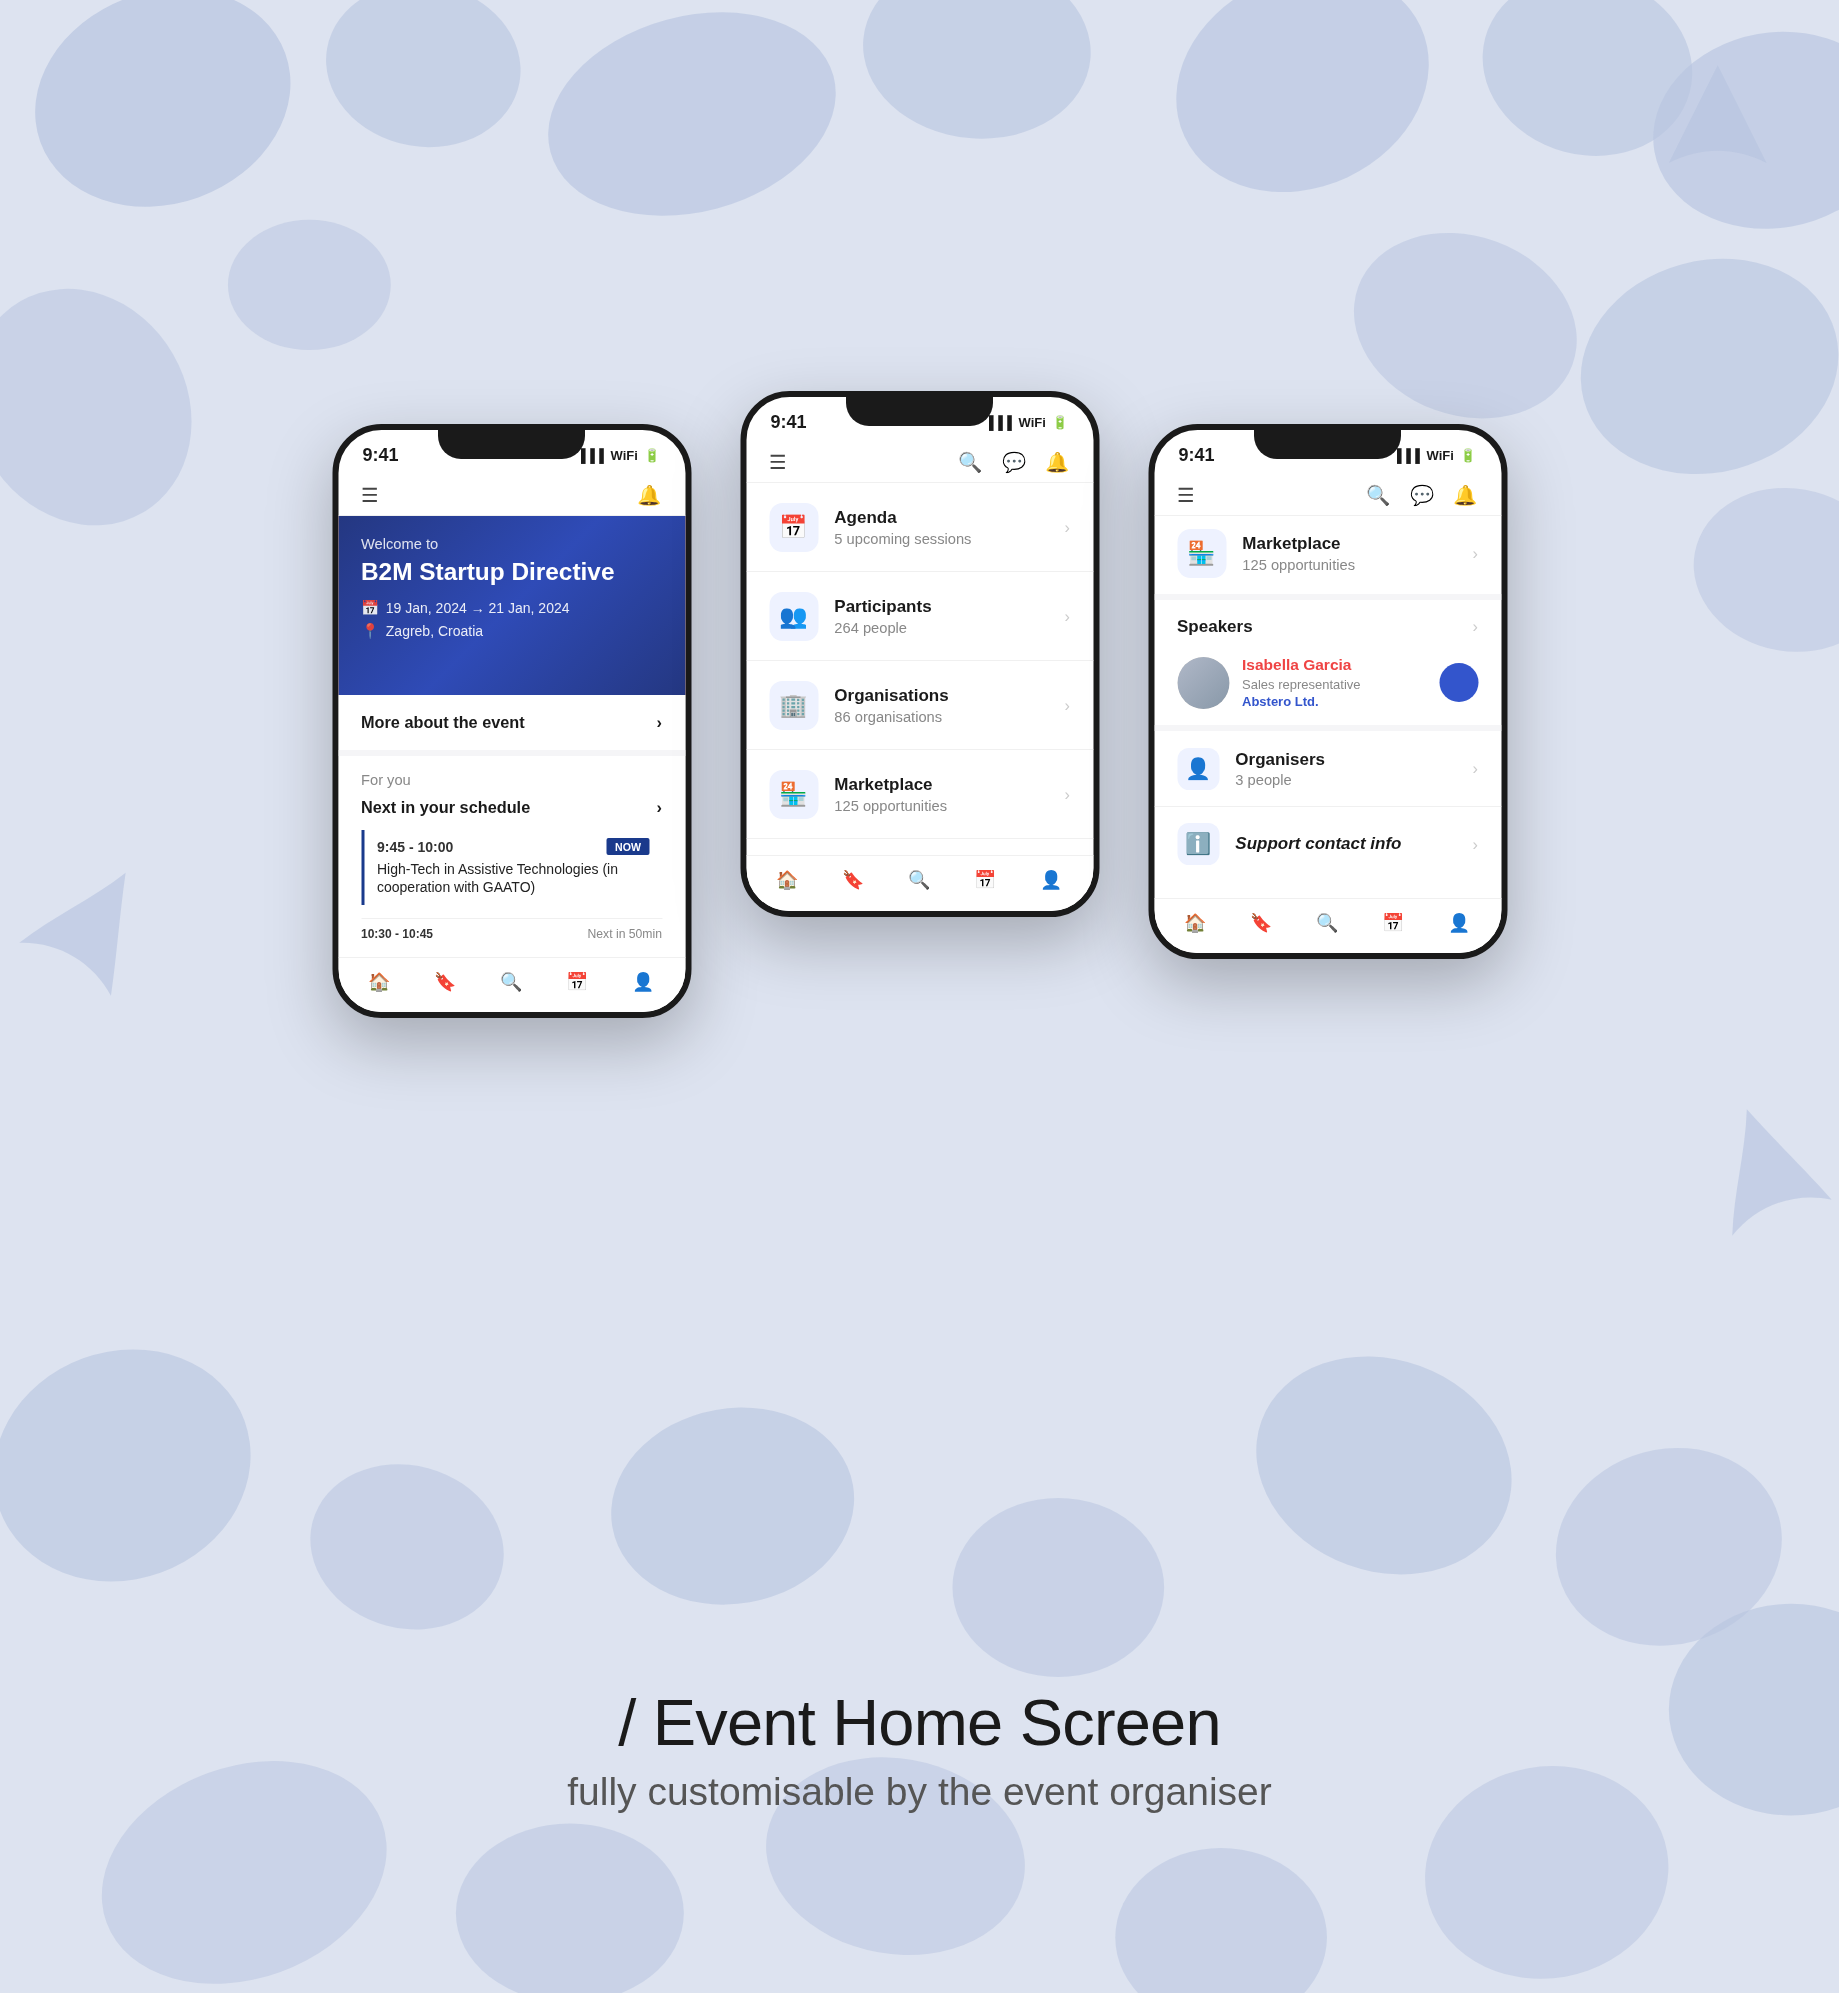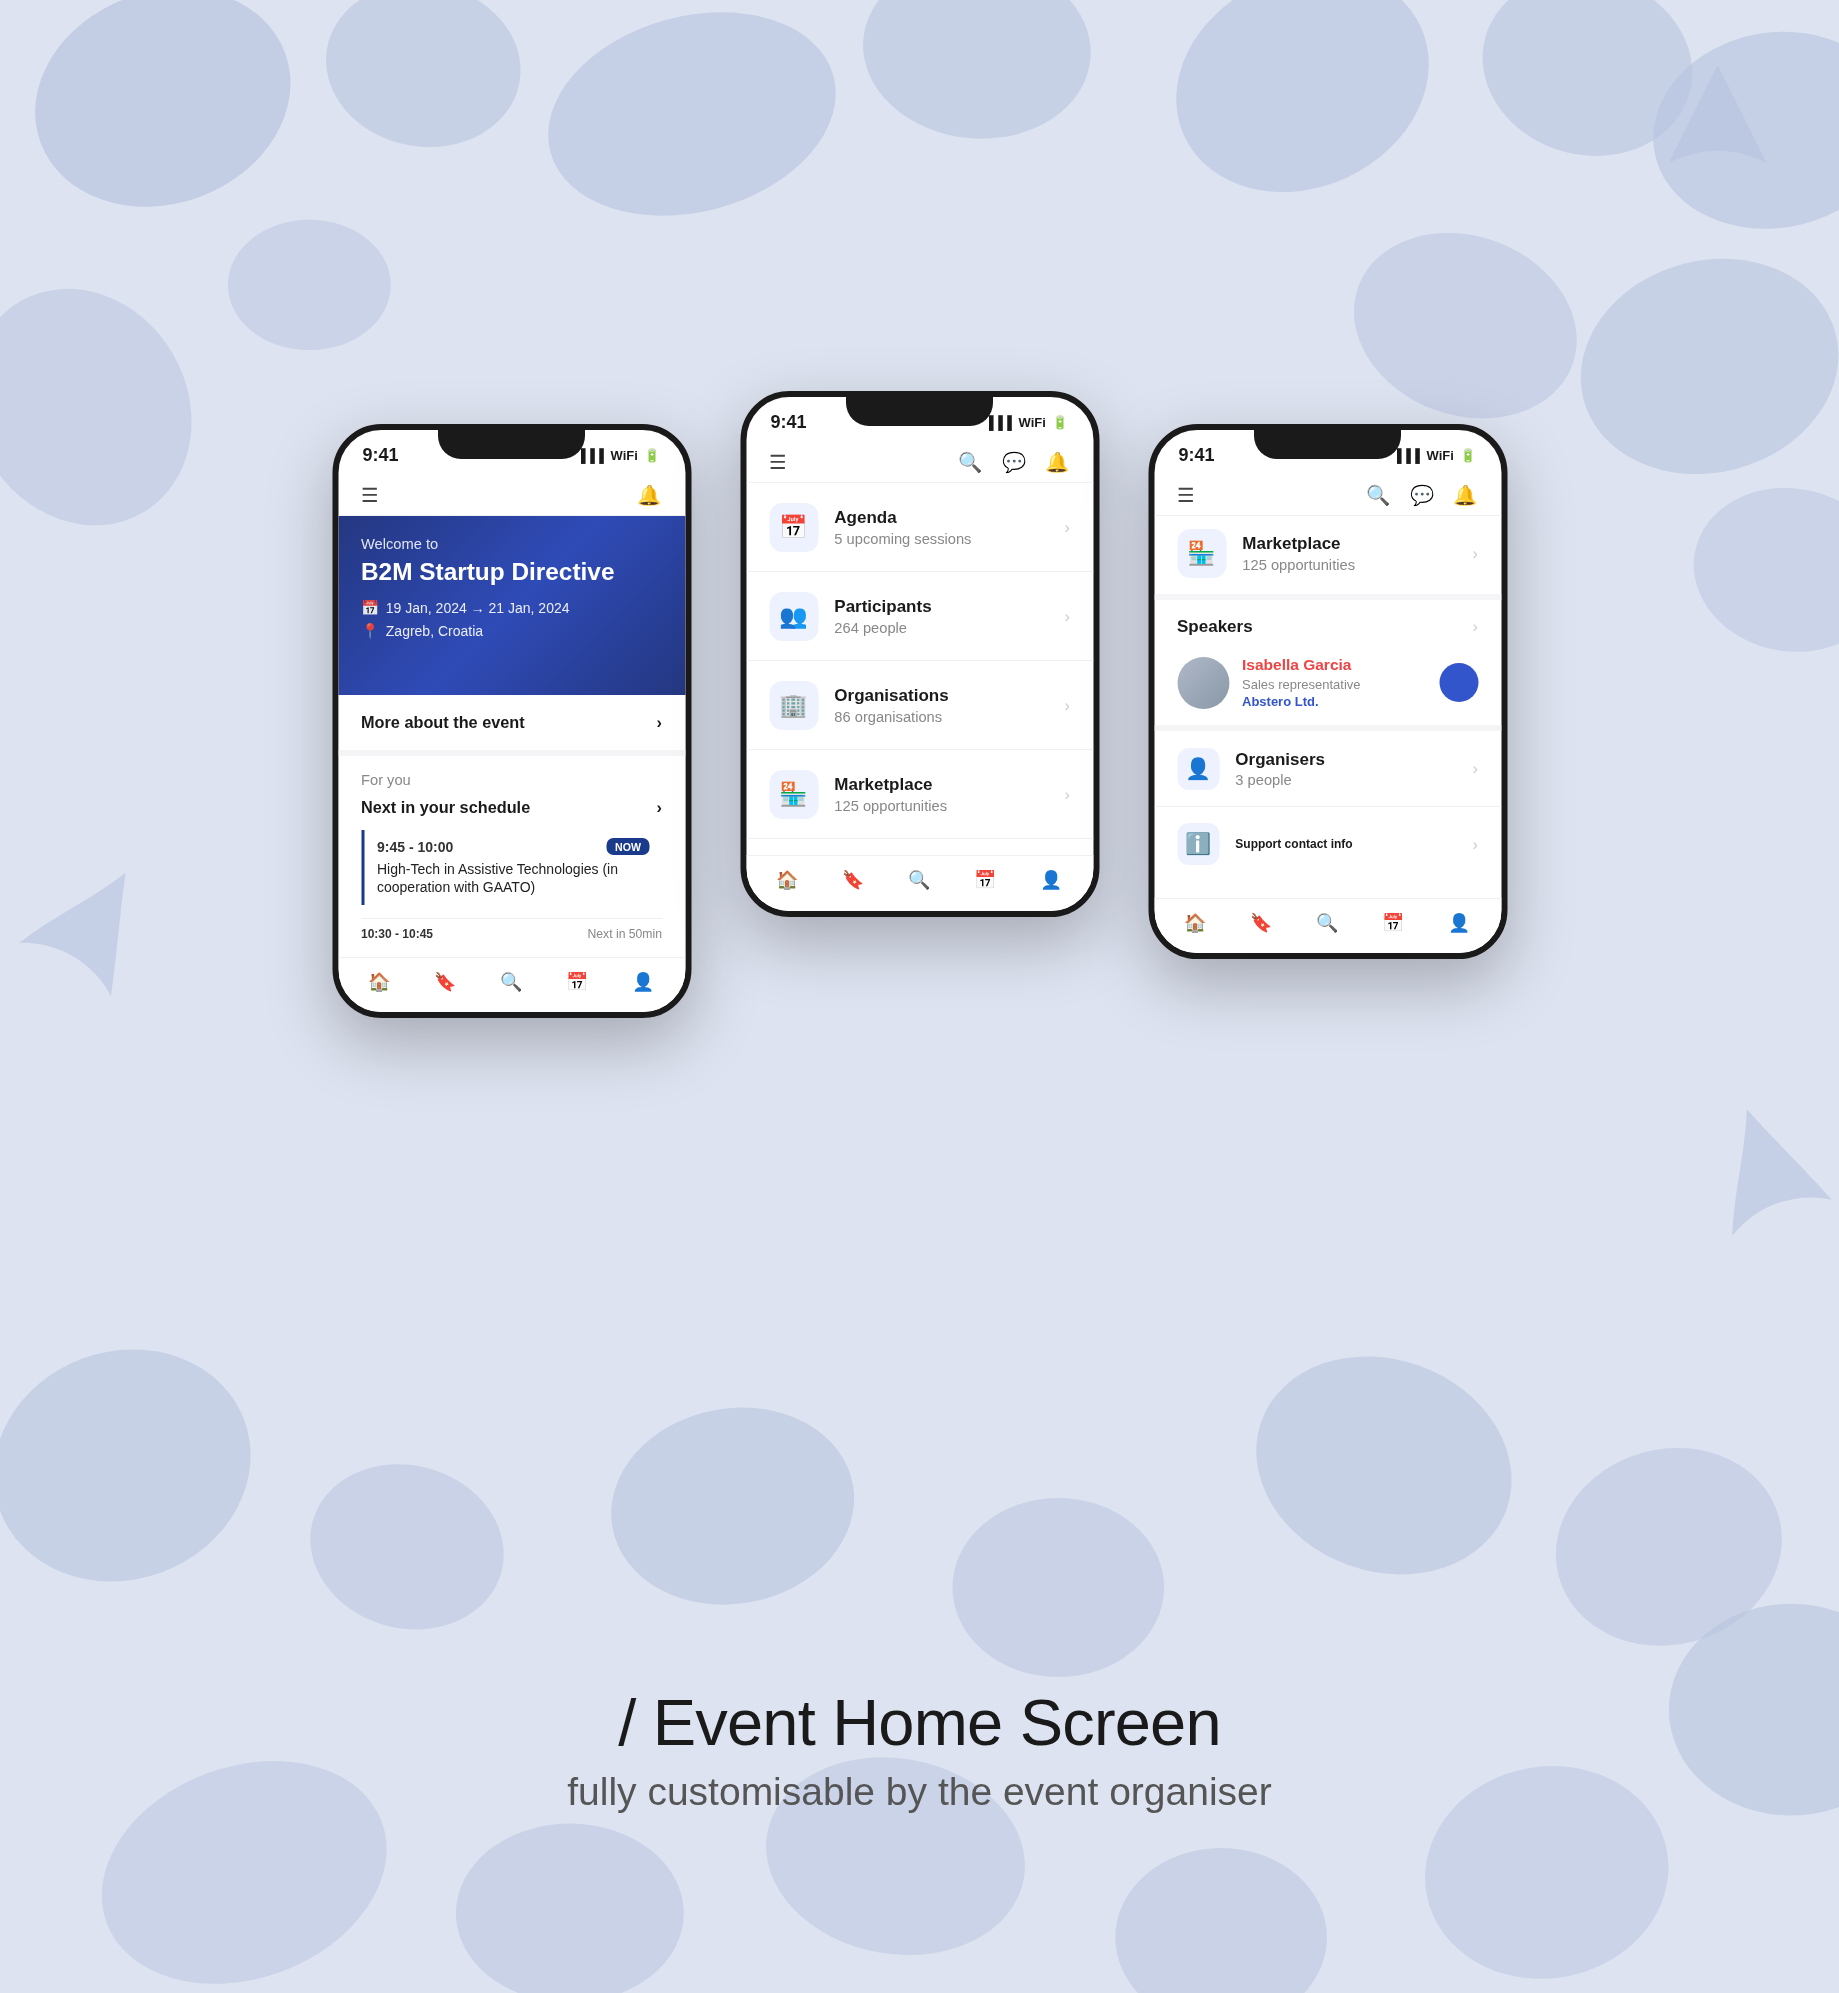--- a/index.html
+++ b/index.html
@@ -139,21 +139,21 @@
       justify-content: space-between;
       margin-bottom: 4.9px;
     }
     .schedule-time { font-size: 14px; font-weight: 600; color: #333; }
     .now-badge {
       background: #1a3a8c;
       color: white;
       font-size: 10.6px;
       font-weight: 700;
       padding: 2.4px 8.1px;
-      border-radius: 7px;
+      border-radius: 2px;
     }
     .schedule-title { font-size: 14px; color: #222; line-height: 1.3; }
     .schedule-item-2 {
       display: flex;
       align-items: center;
       justify-content: space-between;
       padding: 8.1px 0;
       border-top: 0.8px solid #f0f0f0;
     }
     .schedule-time-2 { font-size: 12px; font-weight: 600; color: #333; }
@@ -285,21 +285,21 @@
     }
     .support-icon-wrap {
       width: 42px; height: 42px;
       background: #eef2ff;
       border-radius: 11.4px;
       display: flex; align-items: center; justify-content: center;
       margin-right: 16.3px;
       flex-shrink: 0;
     }
     .support-icon { font-size: 21px; color: #3355cc; }
-    .support-title { font-size: 12px; font-weight: 700; color: #1a1a1a; }
+    .support-title { font-size: 17px; font-weight: 700; color: #1a1a1a; font-style: italic; }
 
     
     .bottom-text {
       position: absolute;
       bottom: 179px;
       left: 50%;
       transform: translateX(-50%);
       text-align: center;
       white-space: nowrap;
     }

